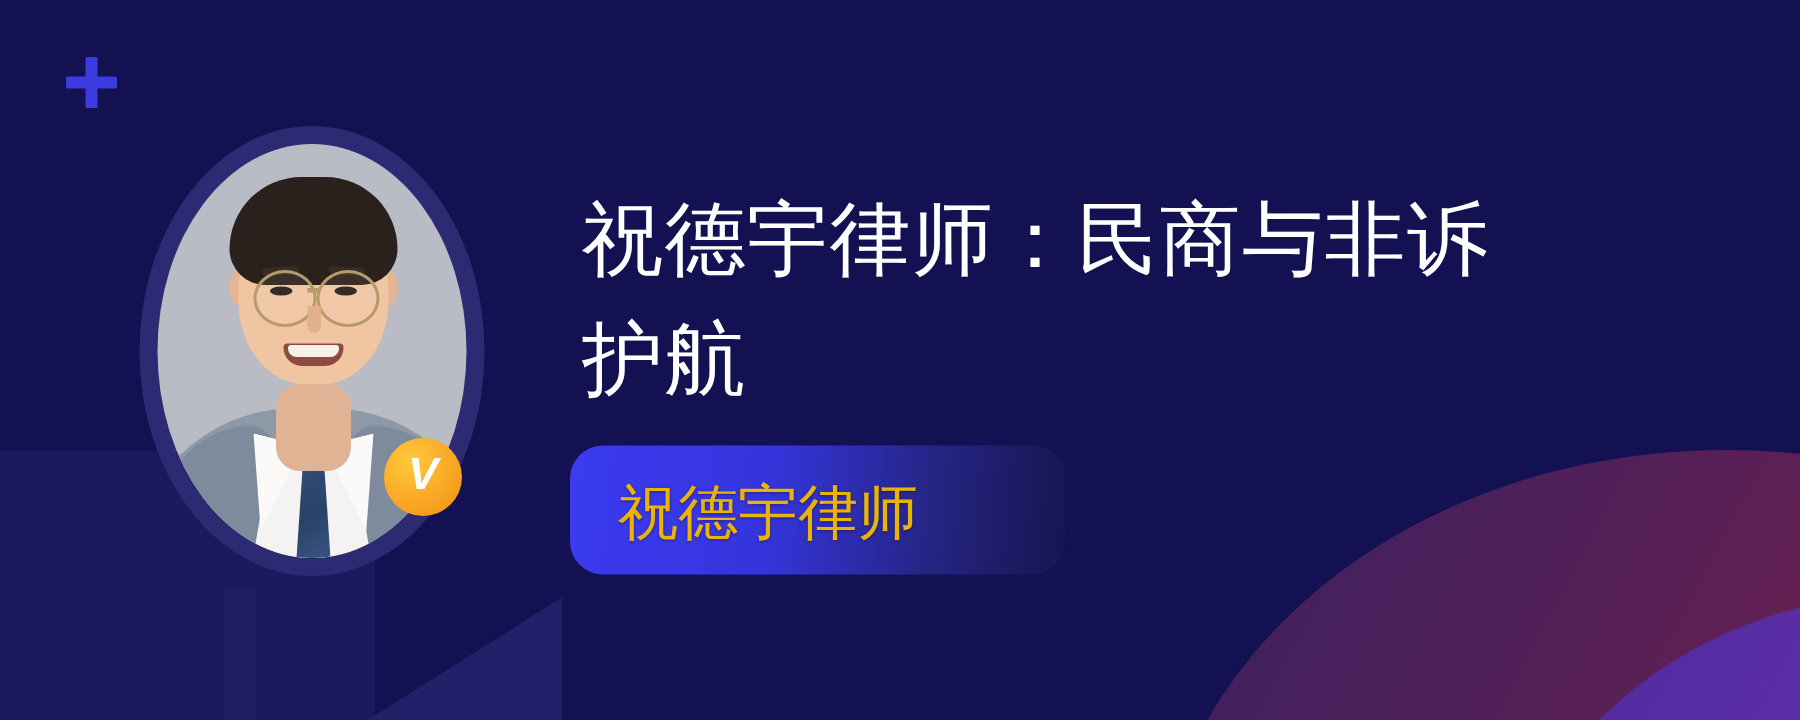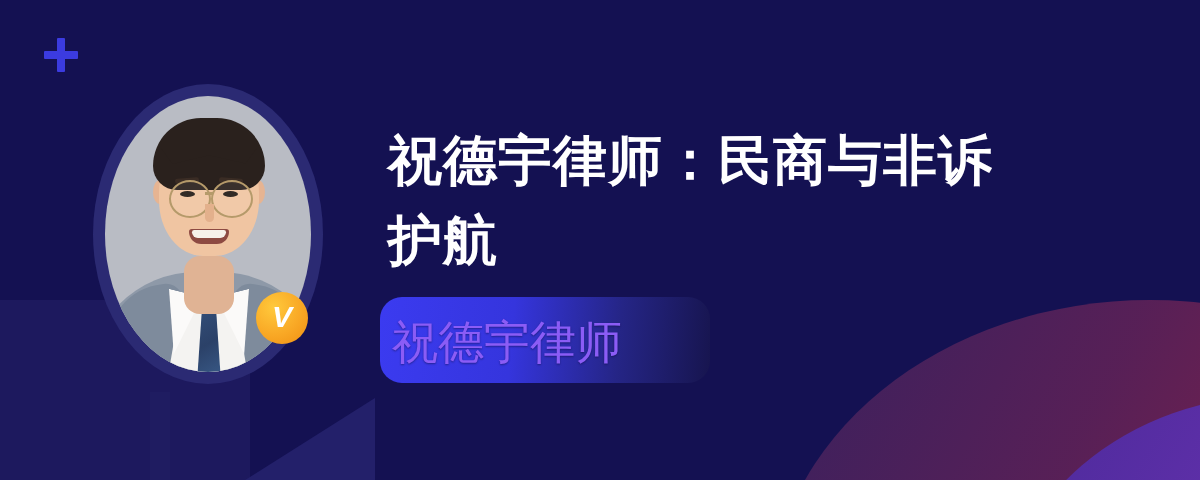--- a/index.html
+++ b/index.html
@@ -290,43 +290,43 @@
   
   .title-block {
     position: absolute;
     left: 388px;
     top: 120px;
     width: 700px;
   }
   .title-line {
     color: #ffffff;
     font-size: 54px;
-    font-weight: bold;
+    font-weight: normal;
     line-height: 80px;
     letter-spacing: 1px;
     white-space: nowrap;
   }
 
   
   .name-pill {
     position: absolute;
     left: 380px;
     top: 297px;
     width: 330px;
     height: 86px;
     border-radius: 22px;
     background: linear-gradient(95deg, #3b3bf0 0%, #3535dd 40%, #252586 72%, #17154f 100%);
   }
   .name-pill-text {
     position: absolute;
-    left: 392px;
+    left: 412px;
     top: 318px;
     width: 400px;
-    color: #8b5cf6;
-    font-size: 46px;
+    color: #eab308;
+    font-size: 40px;
     line-height: 48px;
     white-space: nowrap;
     text-shadow: 0 1px 2px rgba(10,8,50,0.45);
   }
 </style>
 </head>
 <body>
 
 <div class="banner">
 

